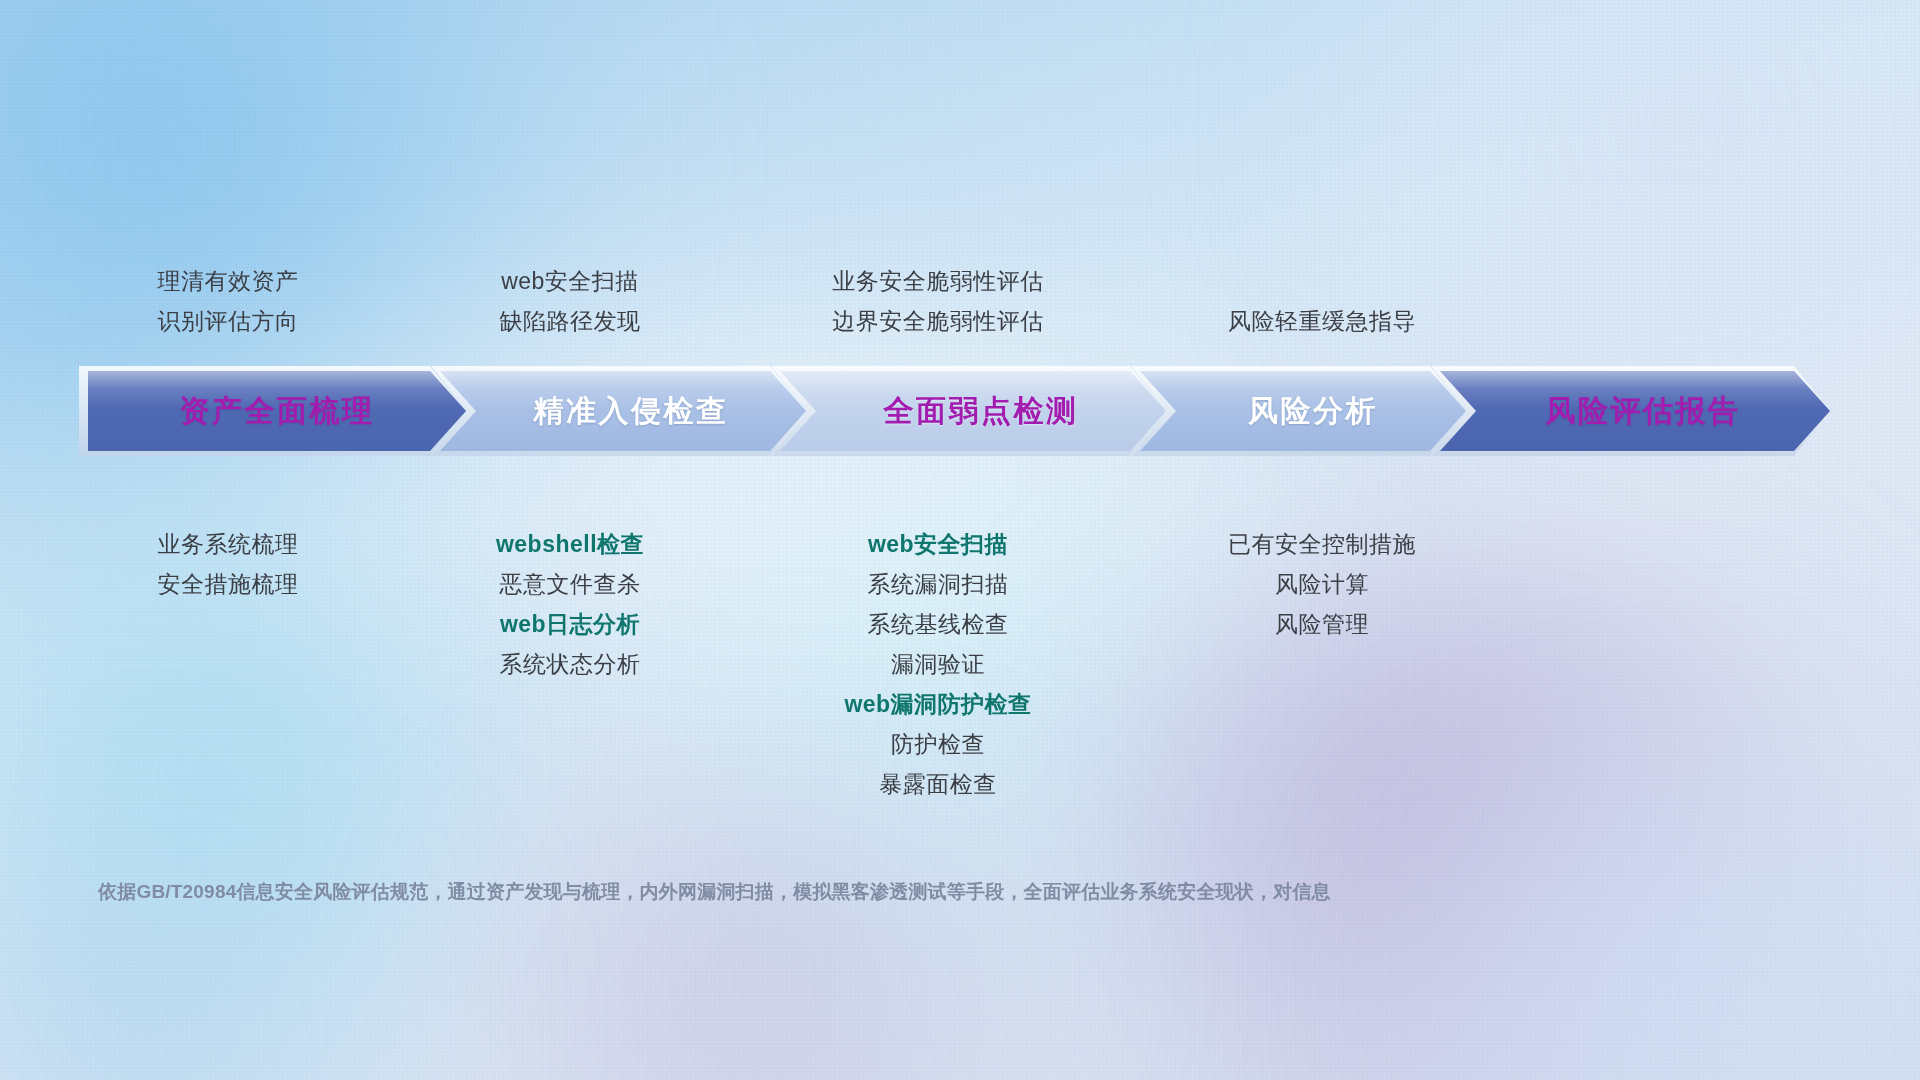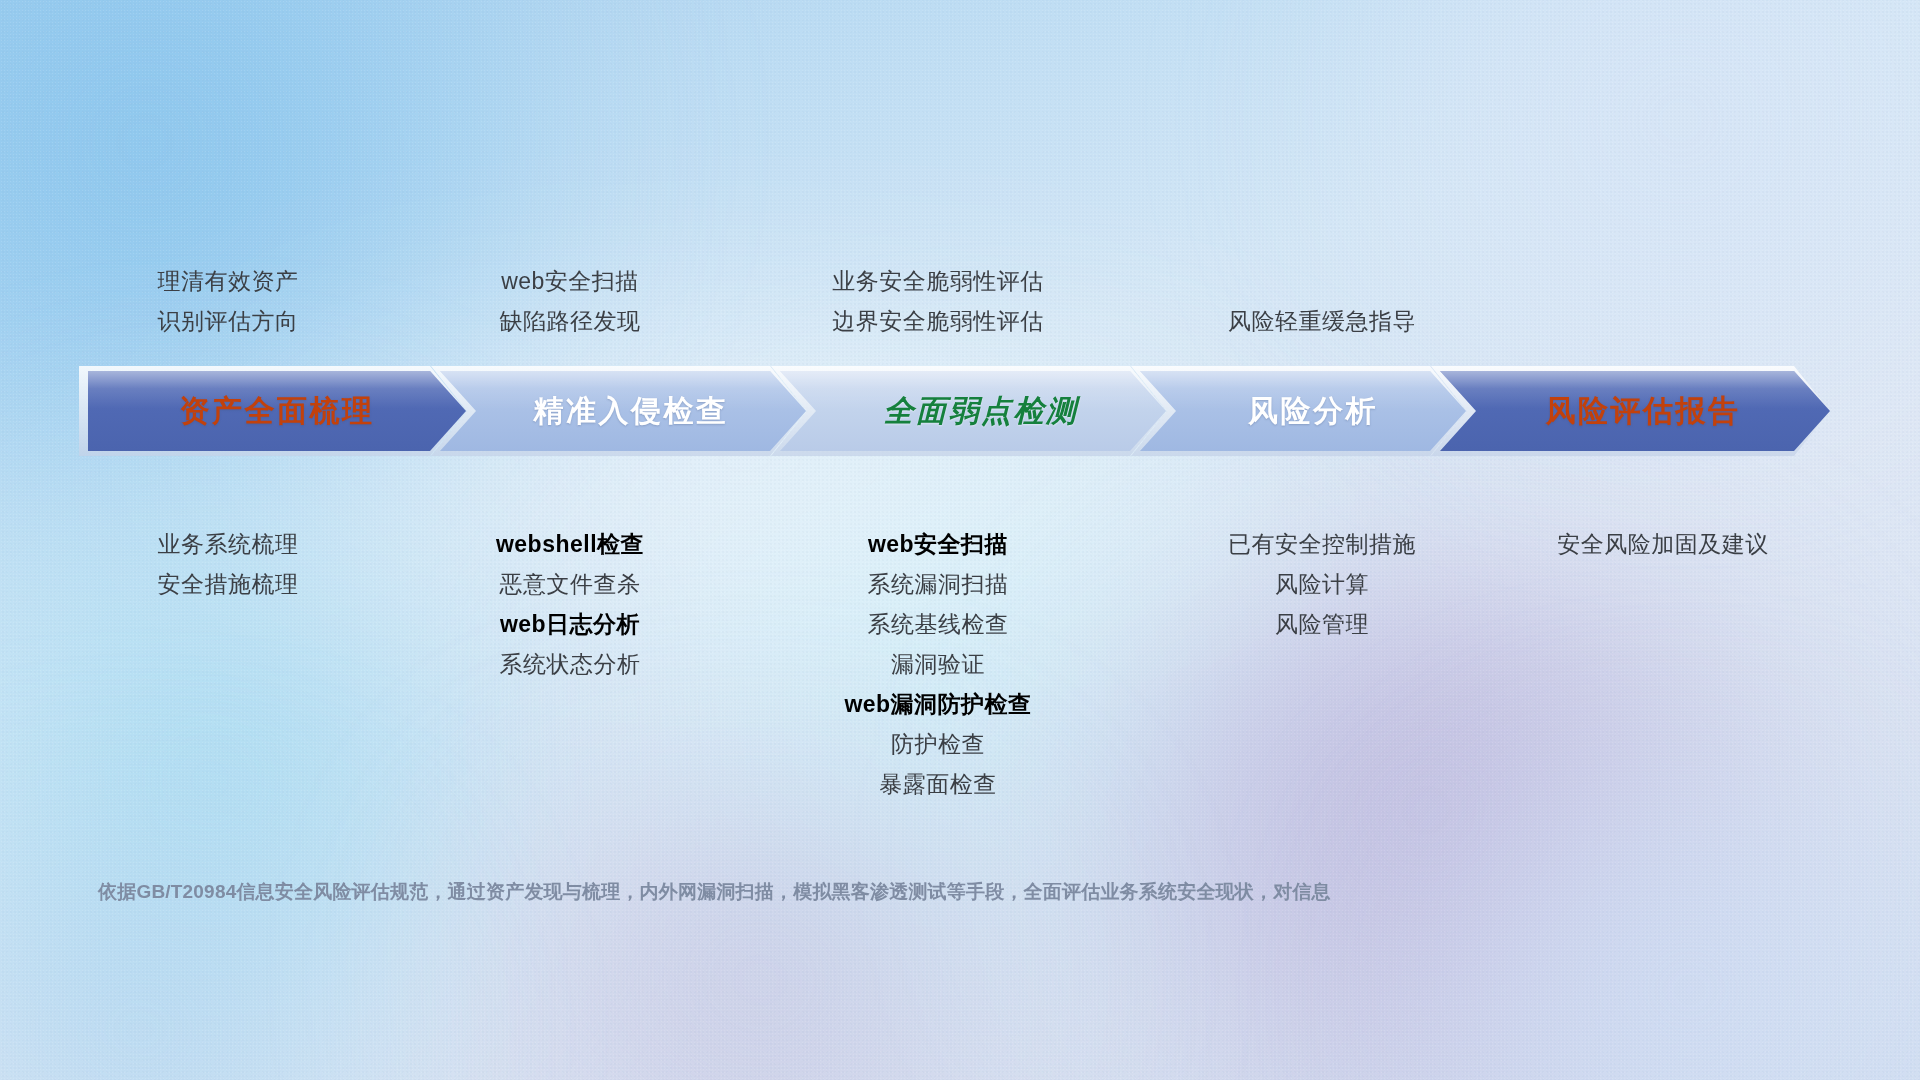--- a/index.html
+++ b/index.html
@@ -82,21 +82,21 @@
     color: #3b3f45;
     font-size: 23px;
     line-height: 40px;
     letter-spacing: 0.5px;
     white-space: nowrap;
     margin-top: 6px;
   }
   .col-text.top { transform: translateX(-50%); }
   .col-text.bot { transform: translateX(-50%); }
   .col-text .line { display: block; }
-  .col-text .line.bold { font-weight: bold; color: #000000; }
+  .col-text .line.bold { font-weight: bold; color: #0f766e; }
 
   
   #banner {
     position: absolute;
     left: 88px;
     top: 371px;
     width: 1742px;
     height: 80px;
   }
   .seg {
@@ -114,22 +114,22 @@
   .seg .seg-label {
     position: relative;
     z-index: 2;
     font-size: 30px;
     font-weight: bold;
     letter-spacing: 2.5px;
     white-space: nowrap;
     text-shadow: 0 1px 2px rgba(60,80,120,0.28);
   }
   .seg.light .seg-label { color: #ffffff; }
-  .seg.accent .seg-label { color: #c2410c; }
-  .seg.darktext .seg-label { color: #15803d; text-shadow: 0 1px 2px rgba(255,255,255,0.45); font-style: italic; }
+  .seg.accent .seg-label { color: #a21caf; }
+  .seg.darktext .seg-label { color: #a21caf; text-shadow: 0 1px 2px rgba(255,255,255,0.45); }
 
   
   #footer {
     position: absolute;
     left: 98px;
     top: 876px;
     width: 1500px;
     color: #7f8ca3;
     font-size: 19px;
     line-height: 32px;
@@ -221,21 +221,18 @@
       <span class="line">漏洞验证</span>
       <span class="line bold">web漏洞防护检查</span>
       <span class="line">防护检查</span>
       <span class="line">暴露面检查</span>
     </div>
   <div class="col-text bot" id="bot-3" style="left: 1322px; top: 518px;">
       <span class="line">已有安全控制措施</span>
       <span class="line">风险计算</span>
       <span class="line">风险管理</span>
     </div>
-  <div class="col-text bot" id="bot-4" style="left: 1663px; top: 518px;">
-      <span class="line">安全风险加固及建议</span>
-    </div>
 
   <div id="footer">
     <span class="fline">依据GB/T20984信息安全风险评估规范，通过资产发现与梳理，内外网漏洞扫描，模拟黑客渗透测试等手段，全面评估业务系统安全现状，对信息</span>
   </div>
 
 </div>
 
 </body></html>

